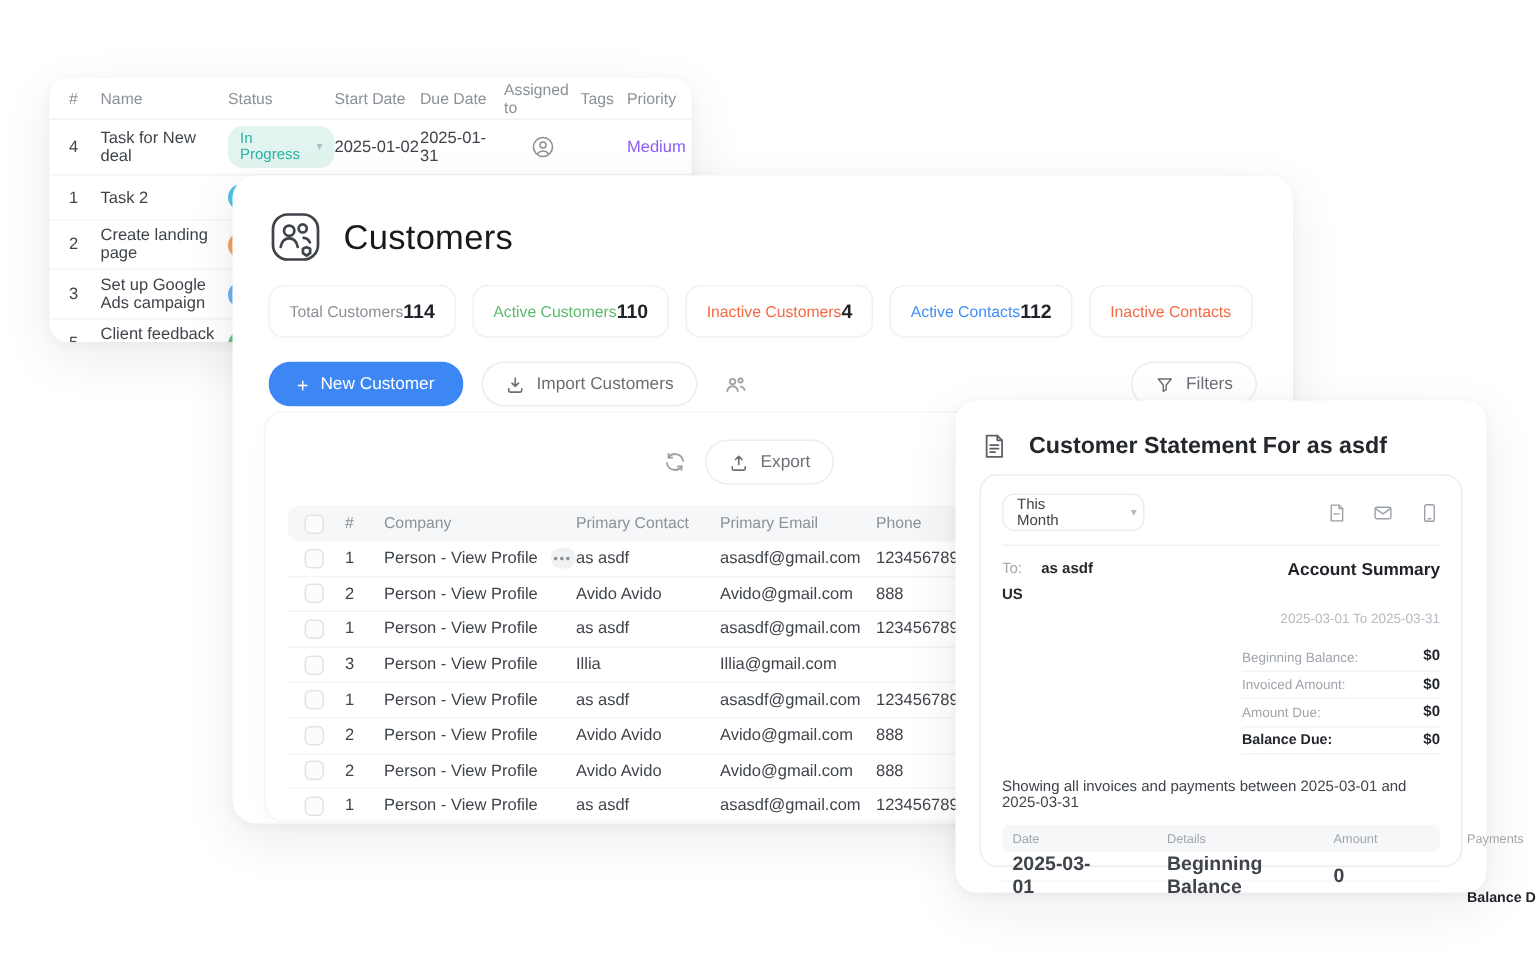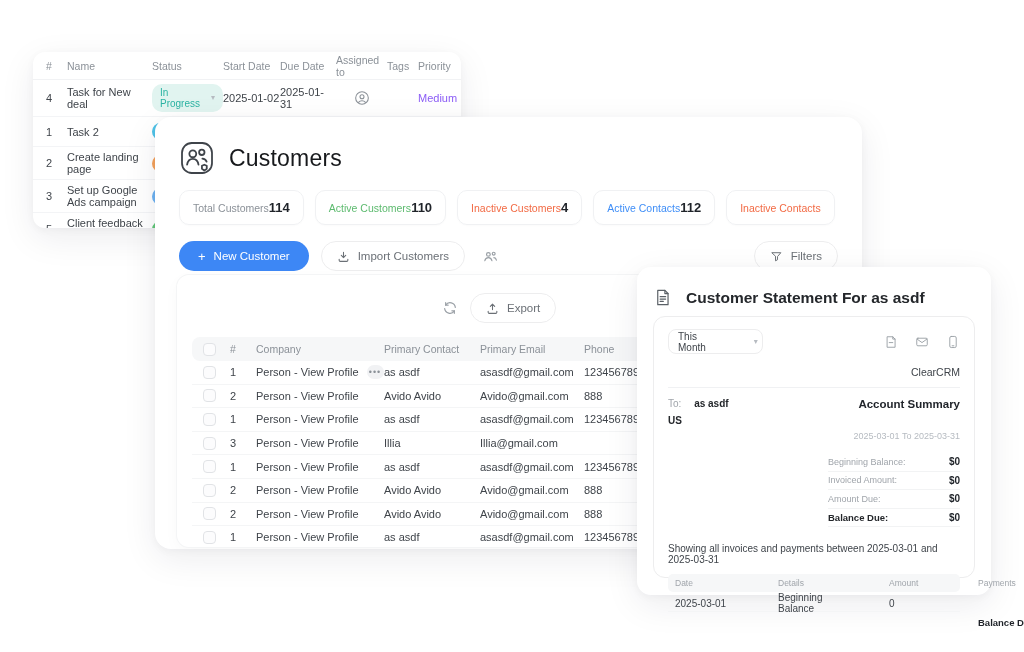--- a/index.html
+++ b/index.html
@@ -72,21 +72,21 @@
   .s-sum-title { font-size:11.5px; font-weight:bold; color:#1f2329; }
   .s-sum-period { font-size:9px; color:#b6bbc1; margin-top:21px; }
   .s-sumbox { margin-left:auto; width:132px; margin-top:12px; }
   .s-sumrow { display:flex; justify-content:space-between; align-items:center; height:18.5px; border-bottom:1px solid #f2f3f4; }
   .s-sumrow .sl { font-size:9px; color:#a0a5ab; }
   .s-sumrow .sv { font-size:10px; font-weight:bold; color:#1f2329; }
   .s-sumrow.bold .sl { color:#24272b; font-weight:bold; font-size:9.5px; }
   .s-showing { font-size:10px; color:#3f444a; margin-top:16px; }
   .m-grid { display:grid; grid-template-columns:62px 70px 48px 80px 1fr; align-items:center; padding:0 7px;gap:41px; }
   .m-head { height:18px; background:#f6f7f8; border-radius:5px; font-size:8.5px; color:#a0a5ab; margin-top:9px; }
-  .m-row { height:20px; font-size:10px; color:#3f444a; border-bottom:1px solid #f4f5f6; }
+  .m-row { height:20px; font-size:13px; color:#3f444a; border-bottom:1px solid #f4f5f6;font-weight:bold; }
   .m-foot { height:20px; font-size:9.5px; font-weight:bold; color:#1f2329; }
   .ra { text-align:right; }
 </style>
 </head>
 <body>
 
 <div class="panel tasks">
   <div class="t-grid t-head">
     <span>#</span>
     <span>Name</span>
@@ -366,21 +366,20 @@
         </span>
         <span class="icon">
           <svg width="14" height="14" viewBox="0 0 24 24" fill="none" stroke="currentColor" stroke-width="1.6" stroke-linecap="round" stroke-linejoin="round">
               <rect x="6.5" y="2.5" width="11" height="19" rx="2.5"></rect>
               <path d="M10.5 18.5h3"></path>
             </svg>
         </span>
       </span>
     </div>
 
-    <div class="s-brand">ClearCRM</div>
     <div class="s-div"></div>
 
     <div class="s-addr-row">
       <div>
         <div class="s-to">
           <span class="lab">To:</span>
           <span class="val">as asdf</span>
         </div>
         <div class="s-us">US</div>
       </div>

